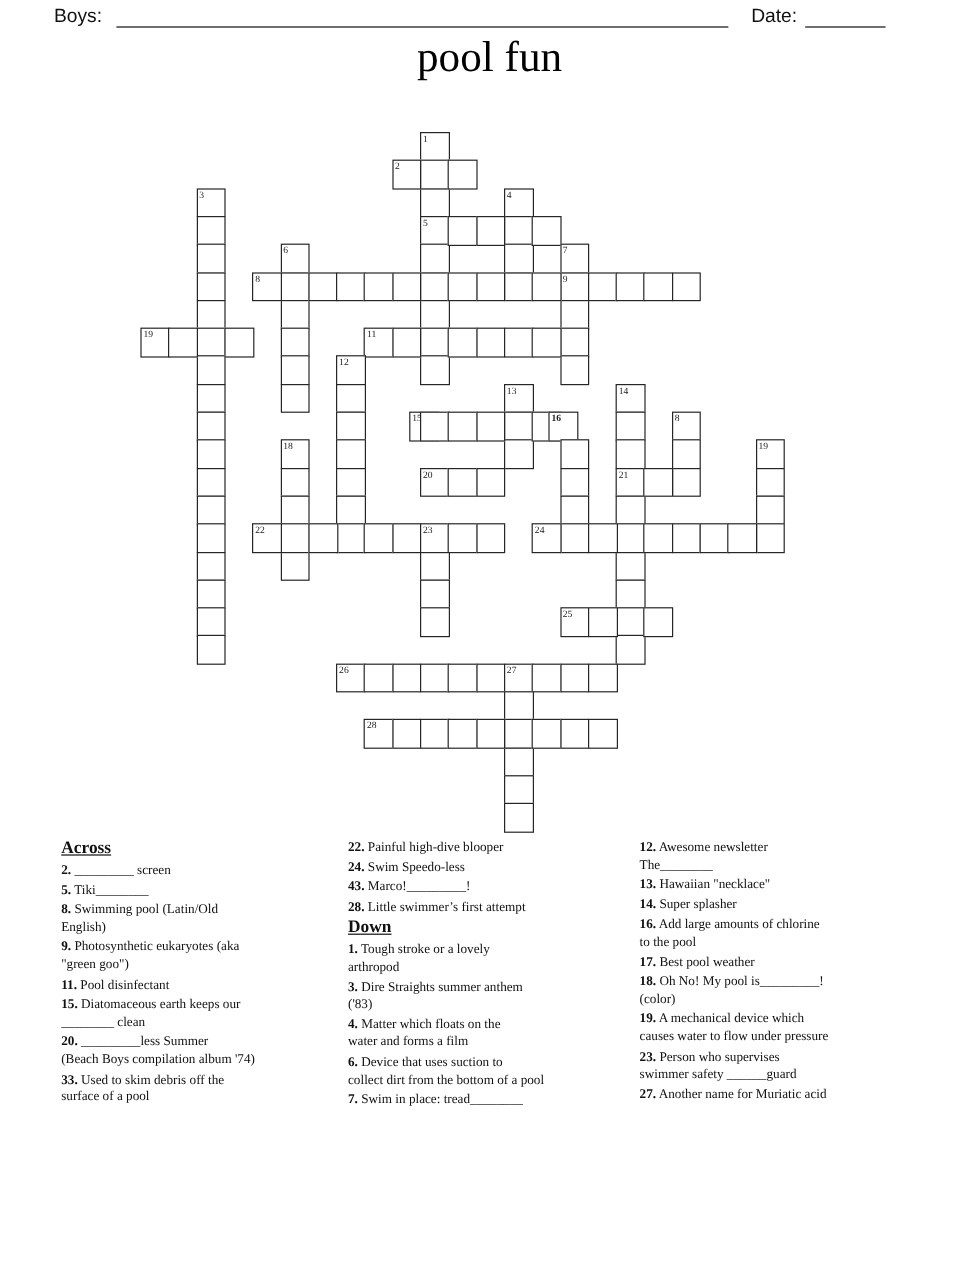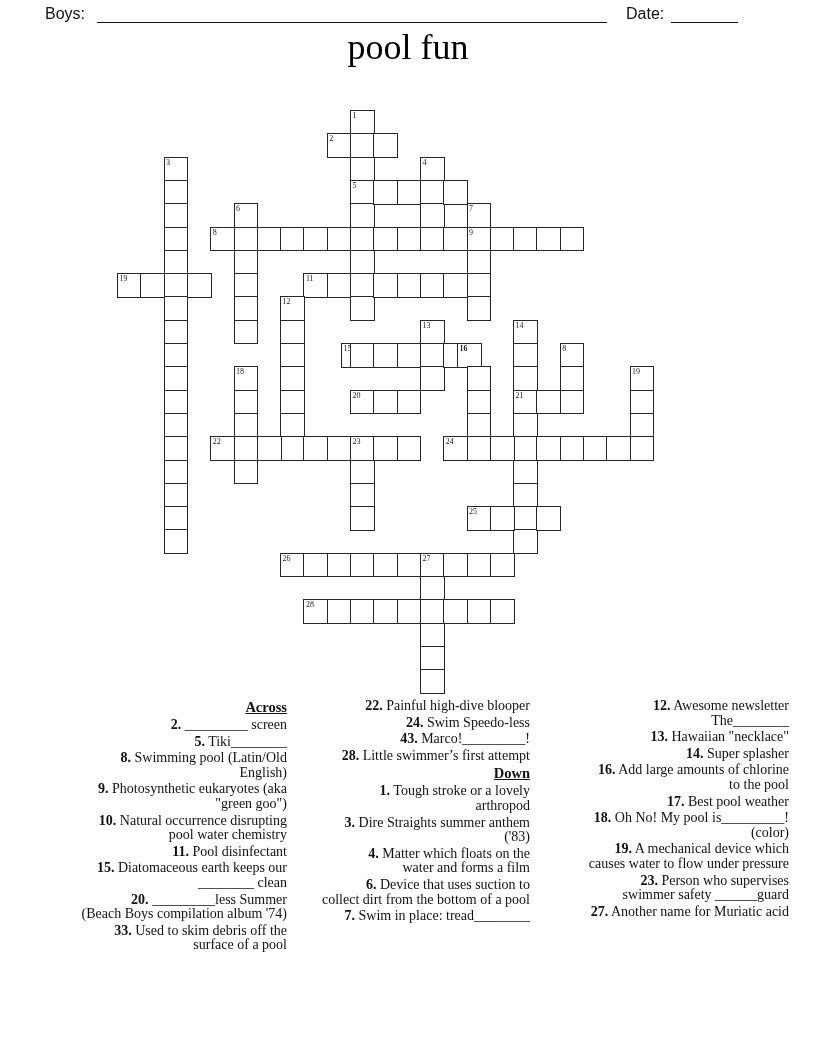--- a/index.html
+++ b/index.html
@@ -21,27 +21,27 @@
          color:#000;letter-spacing:0px;}
 
   
   #grid{position:absolute;left:117px;top:110px;width:537px;height:584px;}
   .cell{position:absolute;width:24.8px;height:24.8px;box-sizing:border-box;
         border:1.5px solid #262626;background:#fff;}
   .cellnum{position:absolute;top:0px;left:1.5px;font-family:"Liberation Serif",serif;
            font-size:8px;line-height:9px;color:#222;}
 
   
-  .clue-col{position:absolute;top:699px;white-space:nowrap;text-align:right;}
+  .clue-col{position:absolute;top:699px;white-space:nowrap;}
   #clue-col-0{left:51px;width:236px;}
   #clue-col-1{left:290px;width:240px;}
   #clue-col-2{left:533px;width:256px;}
   .clue-header{font-size:14.5px;font-weight:bold;text-decoration:underline;
                margin:0 0 3px 0;line-height:16px;}
-  .clue{font-size:14px;line-height:14.6px;margin:0 0 2px 0;}
+  .clue{font-size:11px;line-height:14.6px;margin:0 0 2px 0;}
   .clue b{font-weight:bold;}
 </style>
 </head>
 <body>
 
 <div id="page">
 
   <span id="name-label" class="toplabel">Boys:</span>
   <span id="name-line" class="writeline"></span>
 
@@ -263,21 +263,20 @@
       <div class="cell" style="left: 349.5px; top: 489.3px;"></div>
       <div class="cell" style="left: 372.8px; top: 489.3px;"></div>
     </div>
 
   <div id="clue-col-0" class="clue-col">
       <div class="clue-header">Across</div>
       <div class="clue"><b>2.</b> _________ screen</div>
       <div class="clue"><b>5.</b> Tiki________</div>
       <div class="clue"><b>8.</b> Swimming pool (Latin/Old<br>English)</div>
       <div class="clue"><b>9.</b> Photosynthetic eukaryotes (aka<br>"green goo")</div>
-      <div class="clue"><b>10.</b> Natural occurrence disrupting<br>pool water chemistry</div>
       <div class="clue"><b>11.</b> Pool disinfectant</div>
       <div class="clue"><b>15.</b> Diatomaceous earth keeps our<br>________ clean</div>
       <div class="clue"><b>20.</b> _________less Summer<br>(Beach Boys compilation album '74)</div>
       <div class="clue"><b>33.</b> Used to skim debris off the<br>surface of a pool</div>
     </div>
   <div id="clue-col-1" class="clue-col">
       <div class="clue"><b>22.</b> Painful high-dive blooper</div>
       <div class="clue"><b>24.</b> Swim Speedo-less</div>
       <div class="clue"><b>43.</b> Marco!_________!</div>
       <div class="clue"><b>28.</b> Little swimmer’s first attempt</div>

